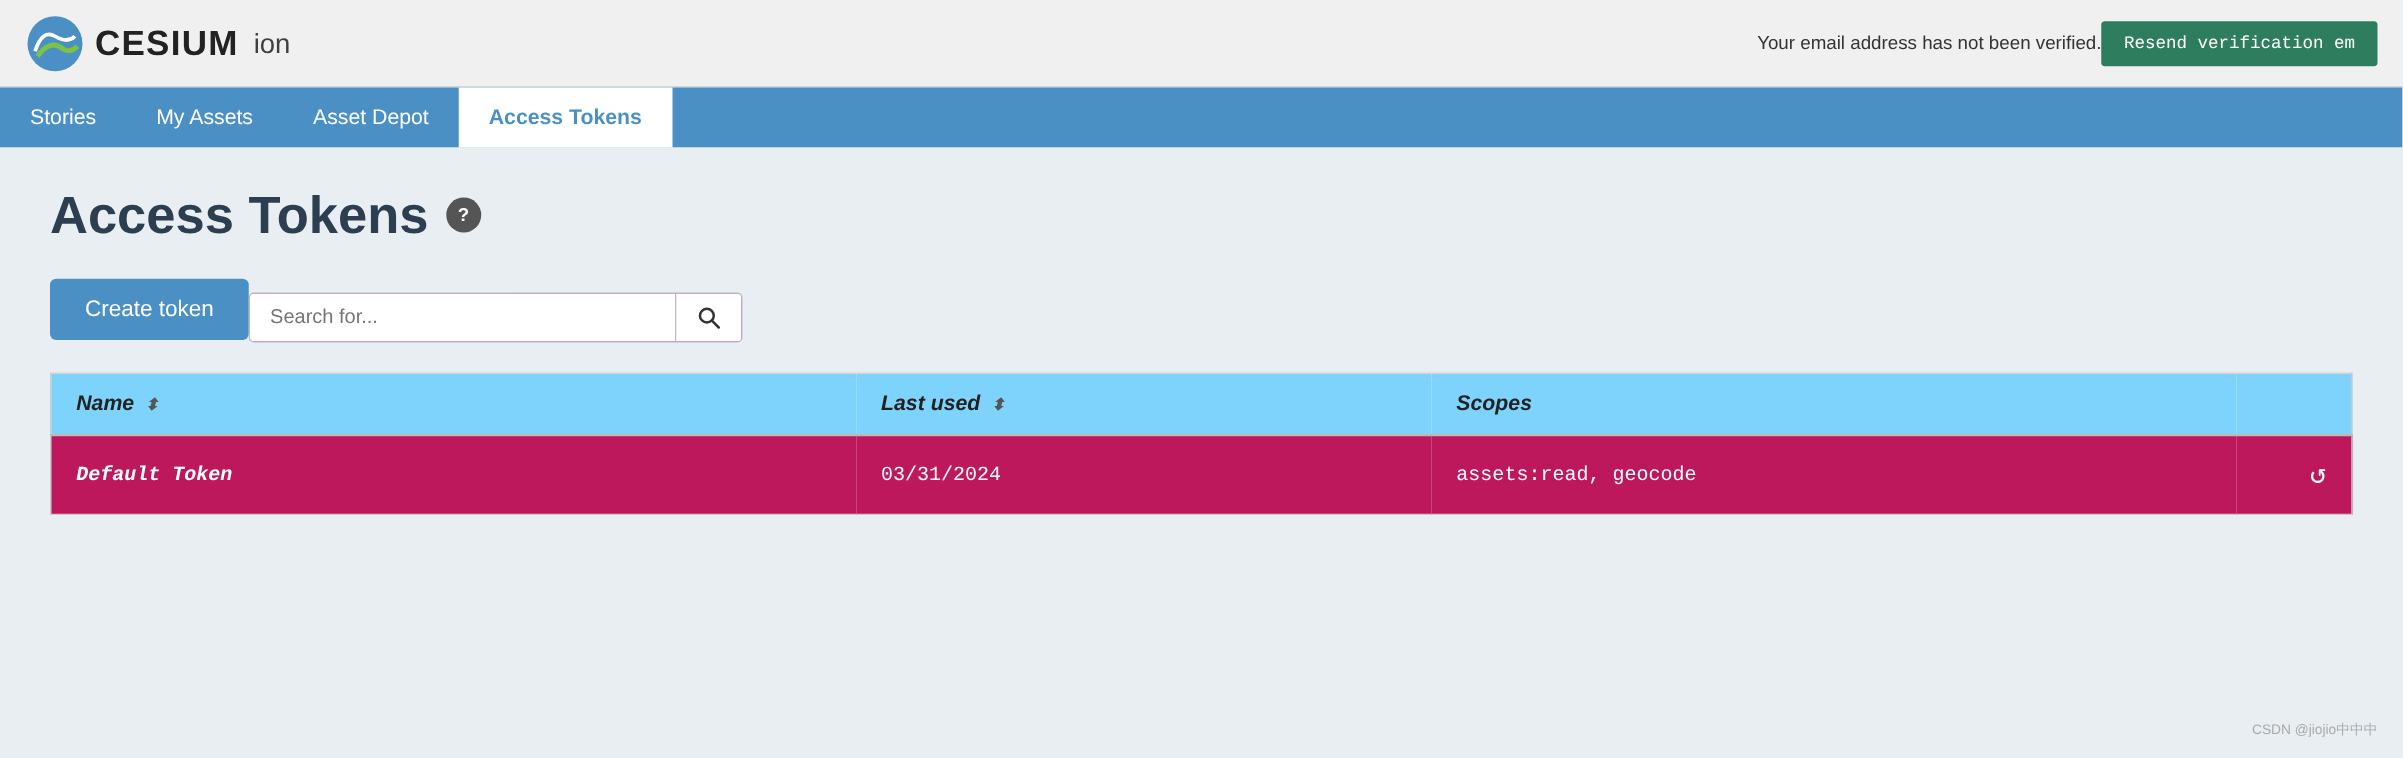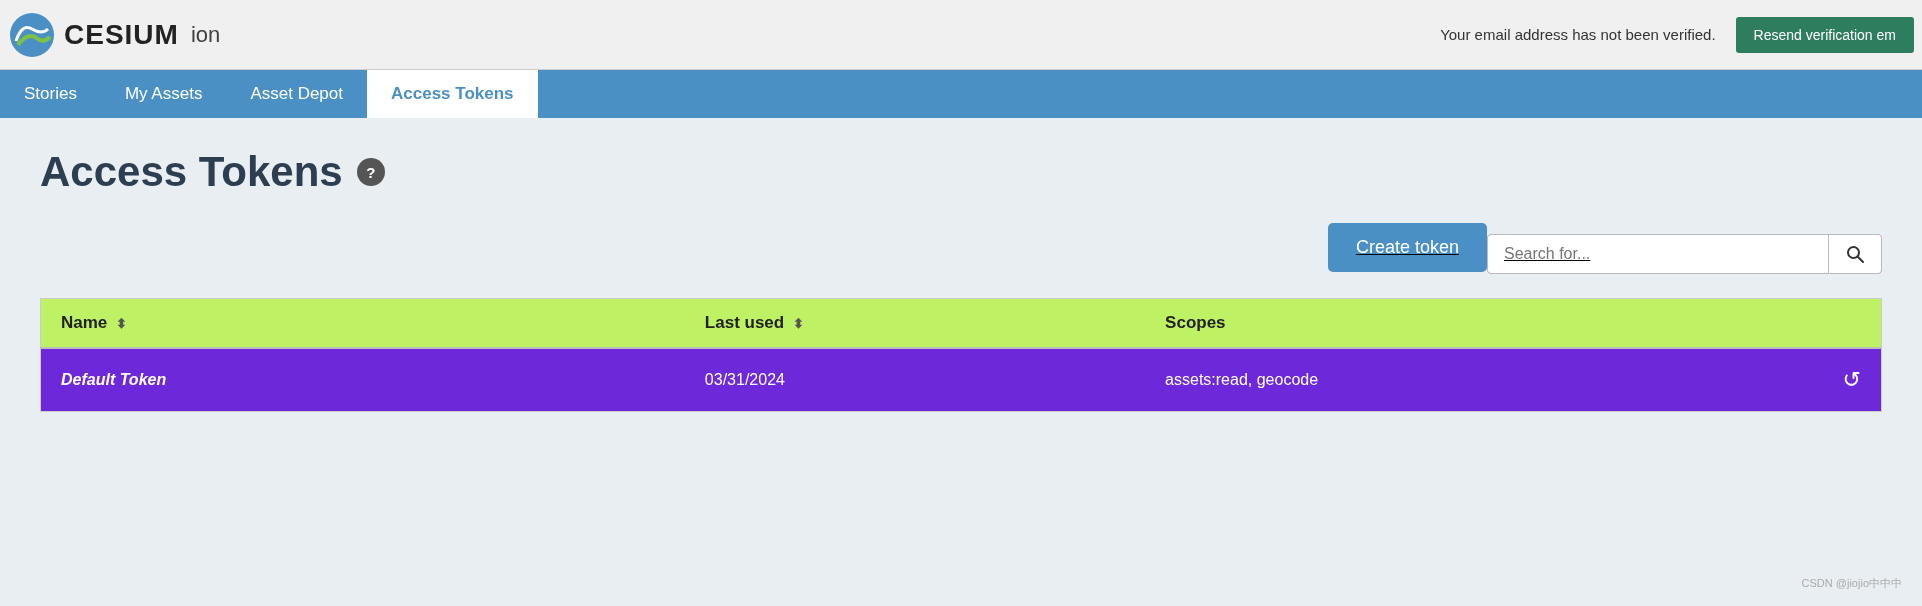--- a/index.html
+++ b/index.html
@@ -6,21 +6,21 @@
     body { font-family: Arial, sans-serif; background: #e8eef2; min-width: 1922px; }
 
     
     .top-bar {
       background: #f0f0f0;
       border-bottom: 1px solid #ccc;
       height: 70px;
       display: flex;
       align-items: center;
       justify-content: space-between;
-      padding: 0 8px;
+      padding: 0 20px;
     }
     .logo-area {
       display: flex;
       align-items: center;
       gap: 8px;
     }
     .logo-icon {
       width: 48px;
       height: 48px;
     }
@@ -32,36 +32,37 @@
     }
     .logo-ion {
       font-size: 22px;
       font-weight: 400;
       color: #404040;
       margin-left: 4px;
     }
     .email-notice {
       display: flex;
       align-items: center;
-      gap: 20px;
+      gap: 0;
     }
     .email-notice-text {
       font-size: 15px;
       color: #333;
       font-weight: 500;
     }
     .resend-btn {
       background: #2e7d5e;
       color: #fff;
       border: none;
       padding: 10px 18px;
       font-size: 14px;
       cursor: pointer;
       border-radius: 3px;
       white-space: nowrap;
+      font-family: Liberation Mono, monospace;
     }
 
     
     .nav-bar {
       background: #4a90c4;
       height: 48px;
       display: flex;
       align-items: stretch;
     }
     .nav-item {
@@ -112,23 +113,22 @@
       font-size: 15px;
       font-weight: bold;
       cursor: pointer;
       flex-shrink: 0;
     }
 
     
     .toolbar-row {
       display: flex;
       align-items: center;
-      justify-content: flex-end;
+      justify-content: flex-start;
       margin-bottom: 24px;
-      text-decoration: underline;
     }
     .create-token-btn {
       background: #4a90c4;
       color: #fff;
       border: none;
       padding: 14px 28px;
       font-size: 18px;
       border-radius: 5px;
       cursor: pointer;
       font-family: Arial, sans-serif;
@@ -172,34 +172,36 @@
     }
     .token-table thead tr {
       border-bottom: 2px solid #bbb;
     }
     .token-table th {
       text-align: left;
       padding: 14px 20px;
       font-size: 17px;
       font-weight: 700;
       color: #222;
-      background: #bef264;
+      background: #7dd3fc;
+      font-style: italic;
     }
     .sort-arrows {
       font-size: 13px;
       margin-left: 4px;
       color: #555;
     }
     .token-table td {
       padding: 18px 20px;
       font-size: 16px;
     }
     .token-row-active {
-      background: #6d28d9;
-      color: #fff;
+      background: #be185d;
+      color: #fff;
+      font-family: Liberation Mono, monospace;
     }
     .token-row-active td {
       color: #fff;
     }
     .token-name-cell {
       font-style: italic;
       font-weight: 600;
     }
     .col-name { width: 35%; }
     .col-lastused { width: 25%; }

